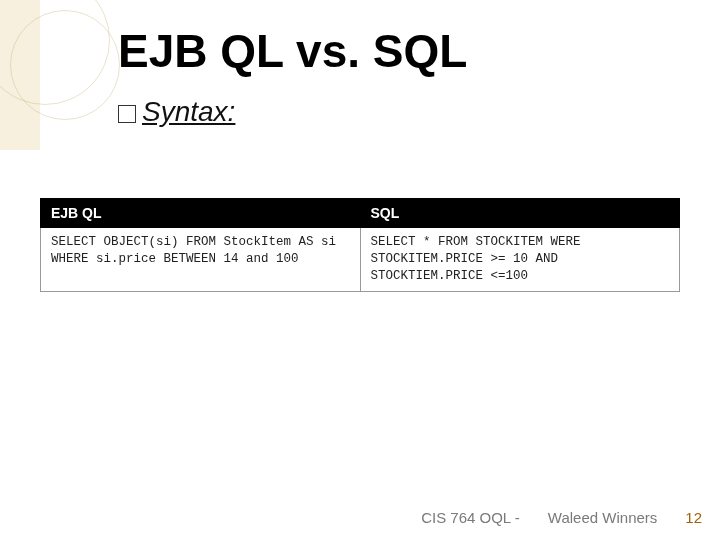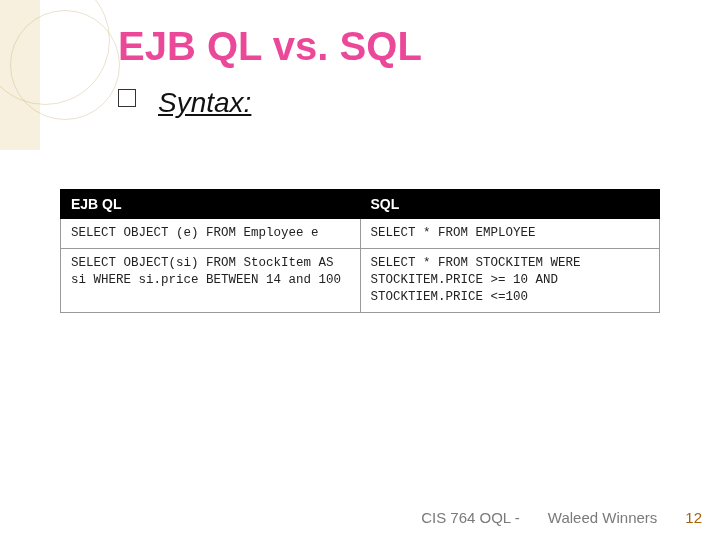--- a/index.html
+++ b/index.html
@@ -29,51 +29,51 @@
     width: 40px; height: 150px;
     background: #f2e6c8;
     opacity: 0.6;
   }
   .content {
     position: relative;
     z-index: 1;
     padding: 24px 0 0 0;
   }
   .title {
-    font-size: 40px;
+    font-size: 46px;
     font-weight: bold;
-    color: #ec4899;
+    color: #000000;
     margin: 0 0 18px 118px;
   }
   .subtitle-row {
     display: flex;
-    align-items: flex-start;
+    align-items: center;
     margin-left: 118px;
     margin-bottom: 70px;
-    gap: 20px;
+    gap: 4px;
   }
   .bullet {
     width: 18px;
     height: 18px;
     border: 1.5px solid #333;
     background: #fff;
     display: inline-block;
     margin-right: 2px;
     position: relative;
     top: 2px;
   }
   .subtitle {
     font-size: 28px;
     font-style: italic;
     font-weight: normal;
     color: #111;
     text-decoration: underline;
   }
   .table-wrap {
-    padding: 0 60px;
+    padding: 0 40px;
   }
   table {
     width: 100%;
     border-collapse: collapse;
     table-layout: fixed;
   }
   thead th {
     background: #000;
     color: #fff;
     text-align: left;
@@ -127,24 +127,20 @@
   <div class="table-wrap">
     <table>
       <thead>
         <tr>
           <th>EJB QL</th>
           <th>SQL</th>
         </tr>
       </thead>
       <tbody>
         <tr>
-          <td>SELECT OBJECT (e) FROM Employee e</td>
-          <td>SELECT * FROM EMPLOYEE</td>
-        </tr>
-        <tr>
           <td>SELECT OBJECT(si) FROM StockItem AS si WHERE si.price BETWEEN 14 and 100</td>
           <td>SELECT * FROM STOCKITEM WERE STOCKITEM.PRICE &gt;= 10 AND STOCKTIEM.PRICE &lt;=100</td>
         </tr>
       </tbody>
     </table>
   </div>
 </div>
 
 <div class="footer">
   <span>CIS 764 OQL -</span>

